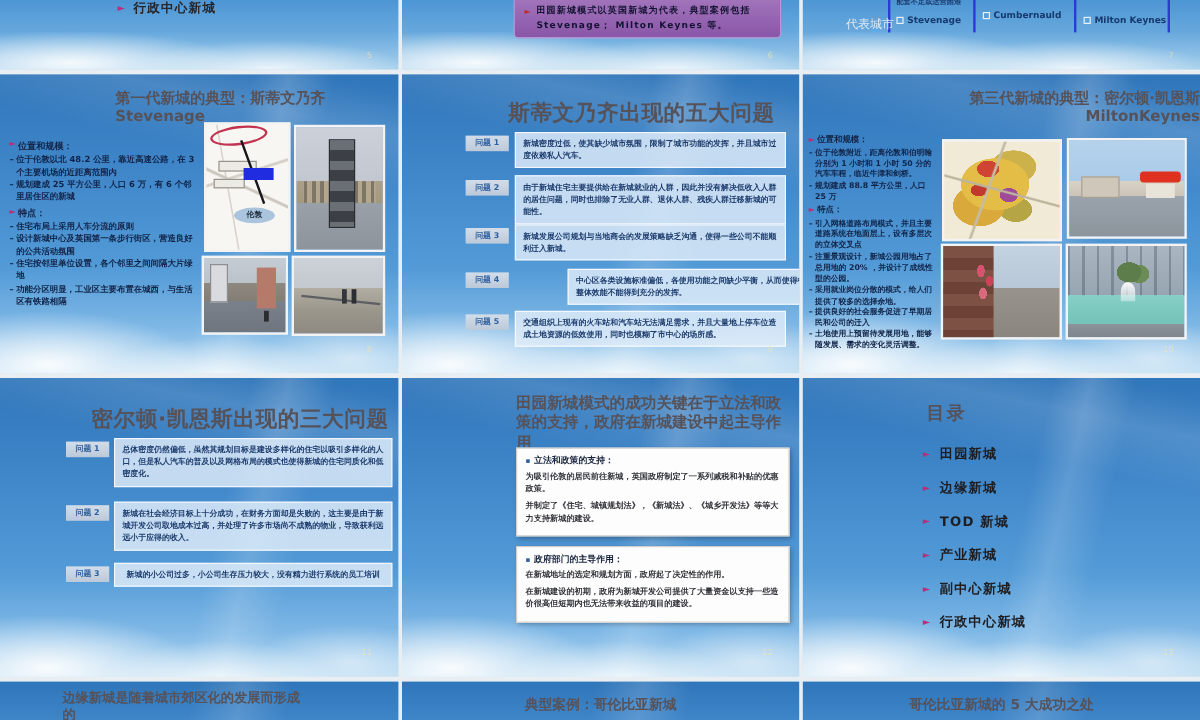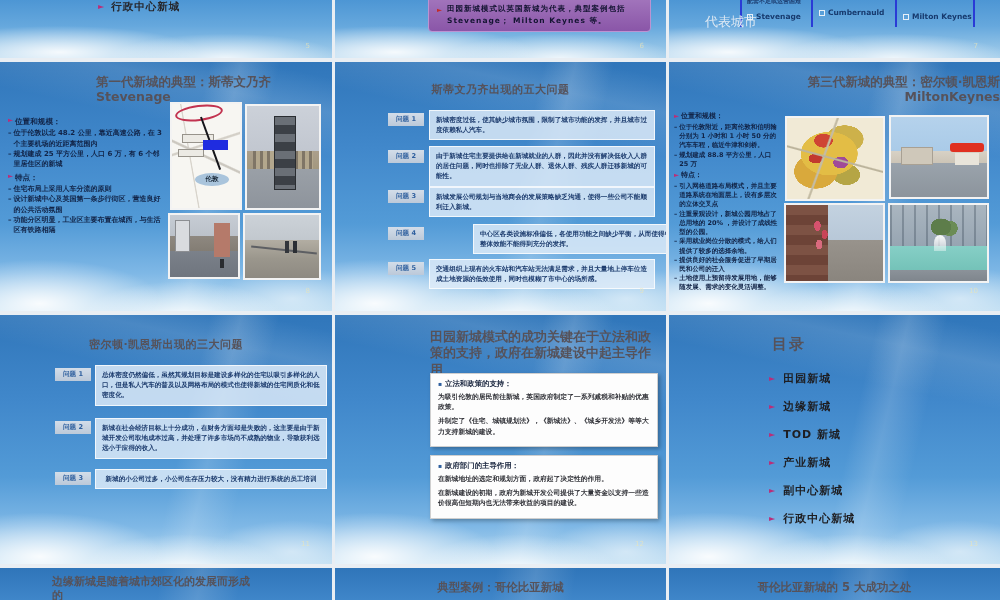--- a/index.html
+++ b/index.html
@@ -24,21 +24,21 @@
       radial-gradient(60% 65% at 18% 90%, rgba(255,255,255,.9), rgba(255,255,255,0) 70%),
       radial-gradient(50% 60% at 68% 100%, rgba(255,255,255,.8), rgba(255,255,255,0) 70%),
       linear-gradient(180deg,#4d96d4 0%,#66a8dd 45%,#a7d0ec 100%);
   }
   .strip-top{
     background:
       linear-gradient(100deg, rgba(255,255,255,0) 48%, rgba(255,255,255,.15) 60%, rgba(255,255,255,0) 72%),
       linear-gradient(180deg,#2f75b9 0%,#3f86c9 100%);
   }
   .title{color:#56525a;font-weight:bold;}
-  .t-big{font-size:11px;letter-spacing:.5px;}
+  .t-big{font-size:18px;letter-spacing:.5px;margin-left:34px;}
   .t-med{font-size:12.5px;line-height:1.2;}
   .body-col{color:#112346;font-size:7px;line-height:1.48;font-weight:600;}
   .sec{display:flex;align-items:flex-start;margin:2px 0 1px 0;font-size:7.6px;font-weight:bold;color:#112346;}
   .b-item{display:flex;align-items:flex-start;}
   .tri{color:#bb2d78;font-size:6.5px;line-height:1.5;margin-right:2px;flex:none;}
   .tri::before{content:"►";}
   .tri-red{color:#c42a2a;}
   .dash{flex:none;margin-right:2px;}
   .dash::before{content:"–";}
   .plabel{
@@ -93,21 +93,21 @@
   </div>
   <div class="pg" style="bottom:8px;">6</div>
 </section>
 
 <section class="slide strip-bottom" style="left:669px;top:0;width:331px;height:58px;">
   <div class="vline" style="left:71px;height:27px;"></div>
   <div class="vline" style="left:142px;height:27px;"></div>
   <div class="vline" style="left:226px;height:27px;"></div>
   <div class="vline" style="left:304px;height:27px;"></div>
   <div class="abs" style="left:78px;top:-3px;width:62px;color:#1d3f72;font-size:6px;font-weight:bold;">配套不足或运营困难</div>
-  <div class="abs" style="left:36px;top:13px;color:#dfe9f3;font-size:13px;">代表城市</div>
+  <div class="abs" style="left:36px;top:13px;color:#dfe9f3;font-size:10px;">代表城市</div>
   <div class="tbl-city abs" style="left:78px;top:12px;">
     <span class="sqo"></span>
     <span>Stevenage</span>
   </div>
   <div class="tbl-city abs" style="left:150px;top:8px;">
     <span class="sqo"></span>
     <span>Cumbernauld</span>
   </div>
   <div class="tbl-city abs" style="left:234px;top:12px;justify-content:space-between;">
     <span class="sqo"></span>
@@ -138,20 +138,24 @@
         <span class="tri"></span>
         <span>特点：</span>
       </div>
     <div class="b-item">
         <span class="dash"></span>
         <span>住宅布局上采用人车分流的原则</span>
       </div>
     <div class="b-item">
         <span class="dash"></span>
         <span>设计新城中心及英国第一条步行街区，营造良好的公共活动氛围</span>
+      </div>
+    <div class="b-item">
+        <span class="dash"></span>
+        <span>住宅按邻里单位设置，各个邻里之间间隔大片绿地</span>
       </div>
     <div class="b-item">
         <span class="dash"></span>
         <span>功能分区明显，工业区主要布置在城西，与生活区有铁路相隔</span>
       </div>
   </div>
 
   <div class="img" style="left:170px;top:40px;width:72px;height:108px;background:#f7f6f2;">
     <div class="abs" style="inset:0;background:
       linear-gradient(25deg, transparent 48%, #ccc8c0 49%, #ccc8c0 50%, transparent 51%),

